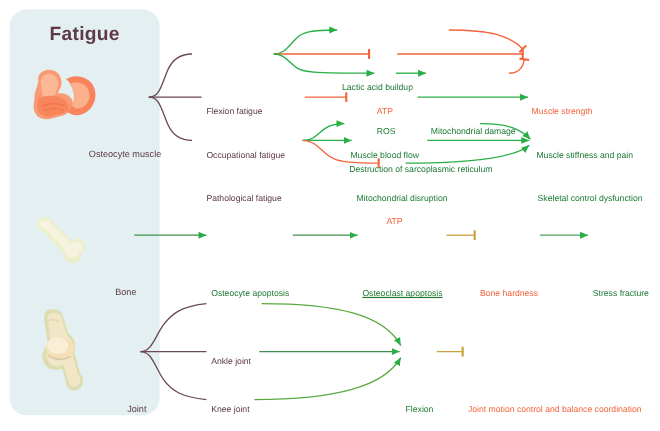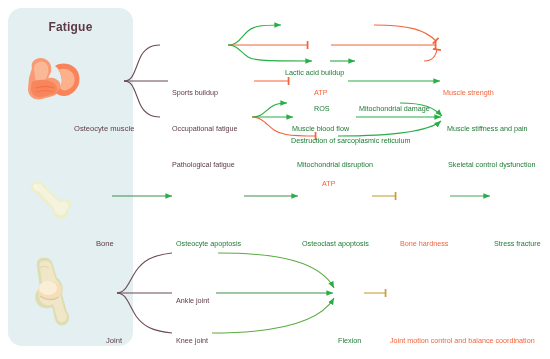--- a/index.html
+++ b/index.html
@@ -23,21 +23,21 @@
     height: 338px;
     background: #e3eff0;
     border-radius: 14px;
   }
   #title {
     position: absolute;
     left: 8px;
     top: 20px;
     width: 125px;
     text-align: center;
-    font-size: 12px;
+    font-size: 16px;
     font-weight: bold;
     color: #5d3a45;
     letter-spacing: .2px;
   }
   svg#wires {
     position: absolute;
     left: 0;
     top: 0;
     width: 550px;
     height: 359px;
@@ -145,41 +145,41 @@
 
       <path d="M218,253 C280,253 320,262 334,288" stroke="#5aaa3f" marker-end="url(#ag)"></path>
       <path d="M216,293 L333,293" stroke="#3f8f4e" marker-end="url(#ag)"></path>
       <path d="M212,333 C280,333 320,322 334,298" stroke="#5aaa3f" marker-end="url(#ag)"></path>
 
       <path d="M364,293 L386,293" stroke="#c9a03c" marker-end="url(#tt)"></path>
     </g>
   </svg>
 
   <div class="node l t-root t-plum" style="left:74px; top:81px;">Osteocyte muscle</div>
-  <div class="node l t-plum" style="left:172px; top:45px;">Sports buildup</div>
+  <div class="node l t-plum" style="left:172px; top:45px;">Flexion fatigue</div>
   <div class="node l t-plum" style="left:172px; top:81px;">Occupational fatigue</div>
   <div class="node l t-plum" style="left:172px; top:117px;">Pathological fatigue</div>
 
   <div class="node l t-green" style="left:285px; top:25px;">Lactic acid buildup</div>
   <div class="node l t-org" style="left:314px; top:45px;">ATP</div>
   <div class="node l t-green" style="left:314px; top:61px;">ROS</div>
   <div class="node l t-green" style="left:359px; top:61px;">Mitochondrial damage</div>
   <div class="node l t-org" style="left:443px; top:45px;">Muscle strength</div>
 
   <div class="node l t-green" style="left:292px; top:81px;">Muscle blood flow</div>
   <div class="node l t-green" style="left:447px; top:81px;">Muscle stiffness and pain</div>
 
   <div class="node l t-green" style="left:291px; top:93px;">Destruction of sarcoplasmic reticulum</div>
   <div class="node l t-green" style="left:297px; top:117px;">Mitochondrial disruption</div>
   <div class="node l t-org" style="left:322px; top:136px;">ATP</div>
   <div class="node l t-green" style="left:448px; top:117px;">Skeletal control dysfunction</div>
 
   <div class="node l t-root t-plum" style="left:96px; top:196px;">Bone</div>
   <div class="node l t-green" style="left:176px; top:196px;">Osteocyte apoptosis</div>
-  <div class="node l t-green" style="left:302px; top:196px;">Osteoclast apoptosis</div>
+  <div class="node l t-green" style="left:302px; top:196px;text-decoration:underline;">Osteoclast apoptosis</div>
   <div class="node l t-org" style="left:400px; top:196px;">Bone hardness</div>
   <div class="node l t-green" style="left:494px; top:196px;">Stress fracture</div>
 
   <div class="node l t-root t-plum" style="left:106px; top:293px;">Joint</div>
   <div class="node l t-plum" style="left:176px; top:253px;">Ankle joint</div>
   <div class="node l t-plum" style="left:176px; top:293px;">Knee joint</div>
   <div class="node l t-plum" style="left:176px; top:333px;">Hip damage</div>
   <div class="node l t-green" style="left:338px; top:293px;">Flexion</div>
   <div class="node l t-org" style="left:390px; top:293px;">Joint motion control and balance coordination</div>
 

